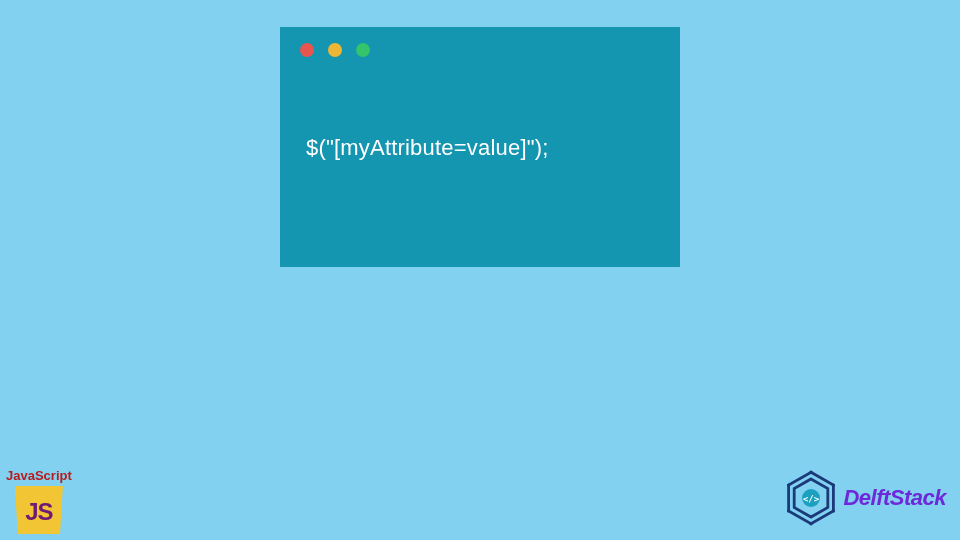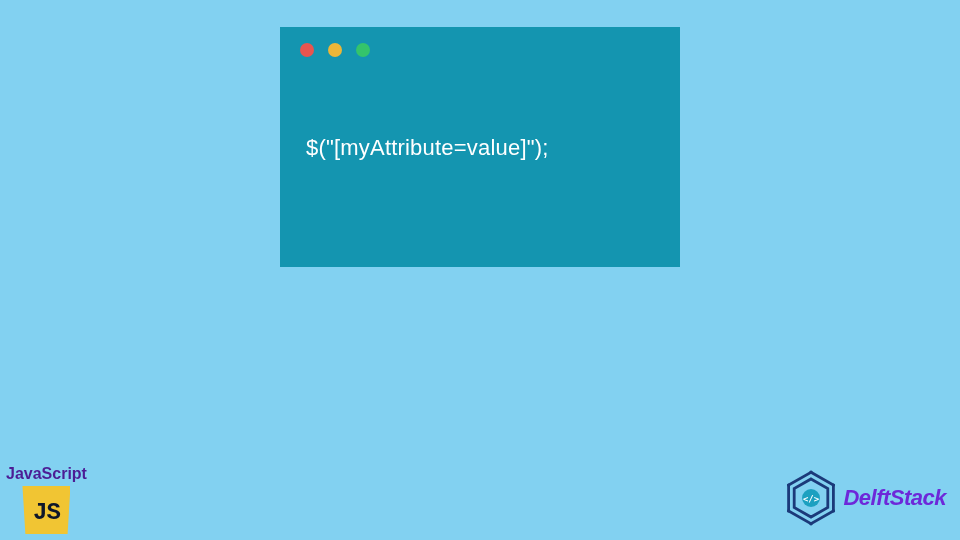--- a/index.html
+++ b/index.html
@@ -39,42 +39,42 @@
   }
   .js-badge {
     position: absolute;
     left: 6px;
     bottom: 6px;
     display: flex;
     flex-direction: column;
     align-items: center;
   }
   .js-badge-label {
-    font-size: 16px;
+    font-size: 13px;
     font-weight: bold;
-    color: #4c1d95;
+    color: #b91c1c;
     margin-bottom: 3px;
   }
   .js-logo {
     width: 48px;
     height: 48px;
     background: #f1c533;
     position: relative;
     clip-path: polygon(0 0, 100% 0, 94% 100%, 6% 100%);
   }
   .js-logo-text {
     position: absolute;
     left: 50%;
     top: 54%;
     transform: translate(-50%, -50%);
     font-weight: 900;
     font-size: 24px;
-    color: #0f172a;
+    color: #701a75;
     letter-spacing: -1px;
-    font-family: Liberation Mono, monospace;
+    font-family: Liberation Sans, sans-serif;
   }
   .brand {
     position: absolute;
     right: 14px;
     bottom: 14px;
     display: flex;
     align-items: center;
     gap: 4px;
   }
   .brand-text {

